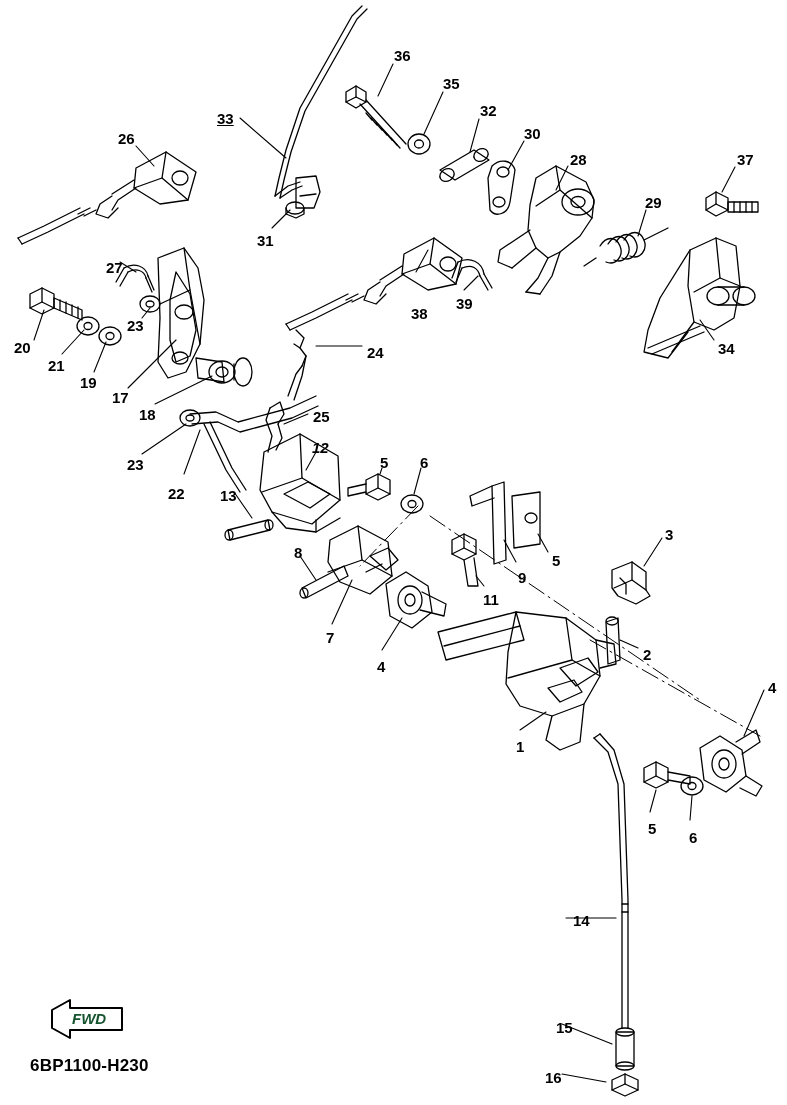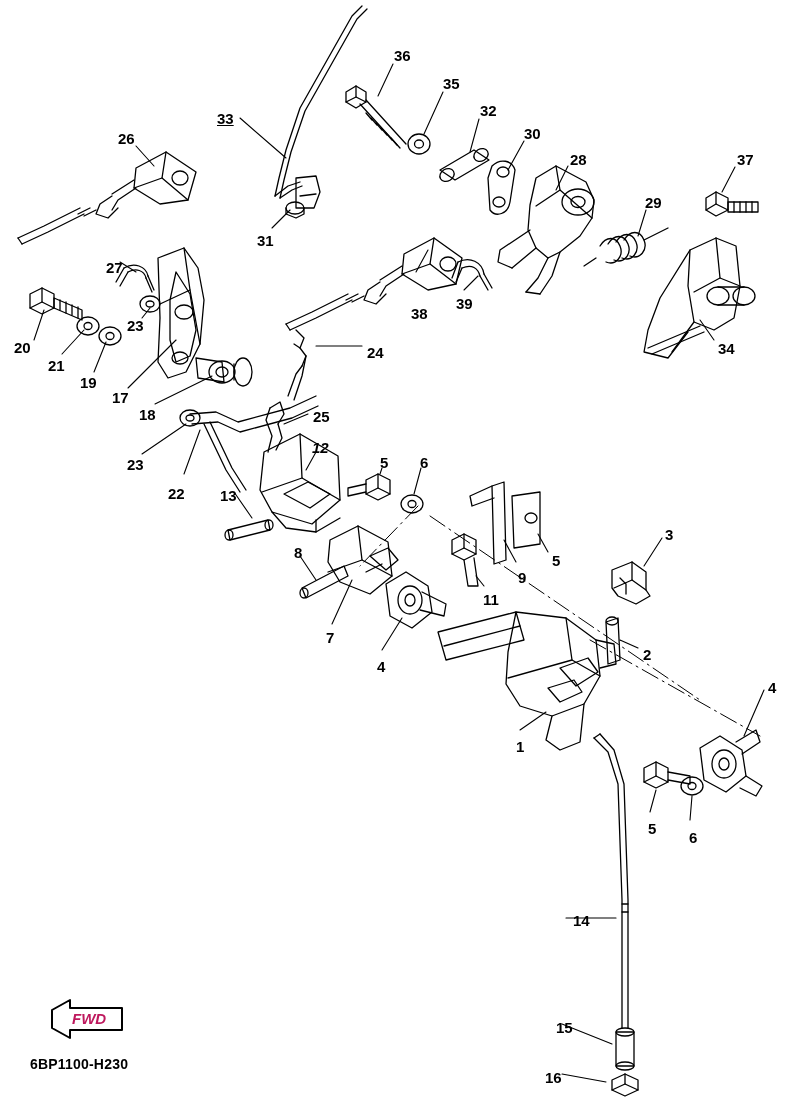--- a/index.html
+++ b/index.html
@@ -31,41 +31,41 @@
     font-weight: bold;
     color: #000000;
     white-space: nowrap;
     line-height: 1;
   }
   #part-code {
     position: absolute;
     left: 30px;
     top: 1056px;
     font-family: "Liberation Sans", sans-serif;
-    font-size: 14px;
+    font-size: 17px;
     font-weight: bold;
     letter-spacing: 0.2px;
     color: #000000;
   }
   #fwd-mark {
     position: absolute;
     left: 48px;
     top: 998px;
     width: 78px;
     height: 42px;
   }
   #fwd-label {
     position: absolute;
     left: 72px;
     top: 1010px;
     font-family: "Liberation Sans", sans-serif;
     font-size: 15px;
     font-weight: bold;
     font-style: italic;
-    color: #be185d;
+    color: #14532d;
   }
 </style>
 </head>
 <body>
 
 <div id="page">
 
   <svg id="diagram-svg" viewBox="0 0 787 1105" xmlns="http://www.w3.org/2000/svg">
     <g fill="none" stroke="#000000" stroke-width="1.3" stroke-linecap="round" stroke-linejoin="round">
 

